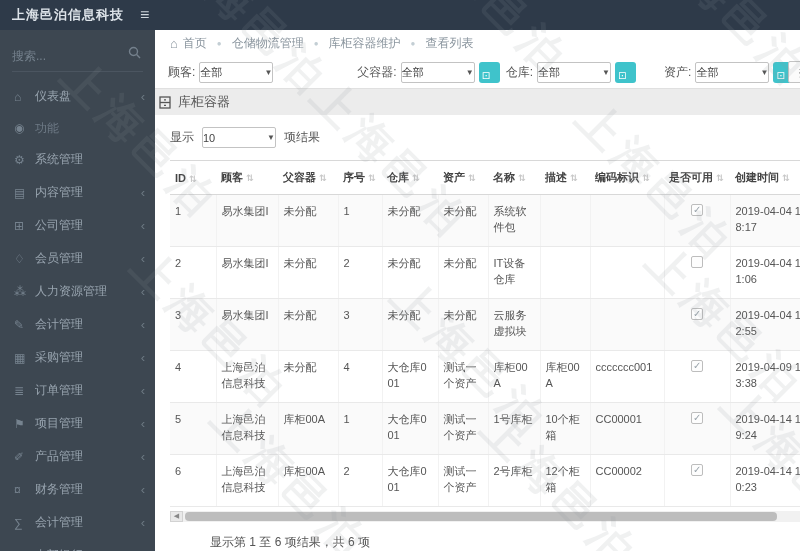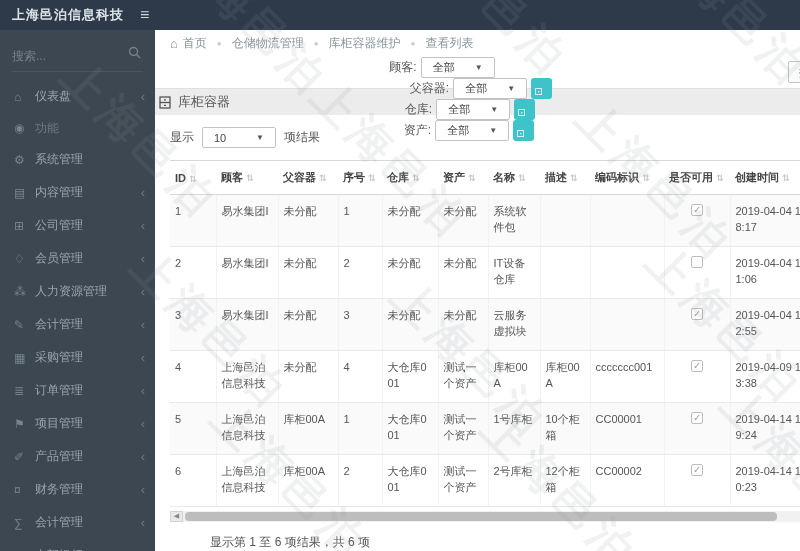--- a/index.html
+++ b/index.html
@@ -20,24 +20,24 @@
   .nav-item .lbl { flex:1; white-space:nowrap; overflow:hidden; }
   .nav-item .chev { color:#6d7983; font-size:13px; }
   .nav-item.section { color:#6e7a86; height:30px; cursor:default; }
 
   .main { position:absolute; left:155px; top:30px; width:645px; height:521px; background:#fff; overflow:hidden; }
   .breadcrumb { display:flex; align-items:center; height:27px; padding:0 15px; font-size:12px; color:#8a959e; background:#fff; }
   .breadcrumb .home-ic { margin-right:5px; font-size:13px; color:#8a959e; }
   .breadcrumb .crumb { cursor:pointer; white-space:nowrap; }
   .breadcrumb .sep { margin:0 10px; color:#c3ced4; font-size:8px; }
 
-  .filterbar { display:flex; align-items:center; height:31px; padding-left:13px; font-size:12px; color:#555; background:#fff; position:relative;flex-direction:column; }
+  .filterbar { display:flex; align-items:center; height:31px; padding-left:13px; font-size:12px; color:#555; background:#fff; position:relative; }
   .fgroup { display:flex; align-items:center; }
   .flabel { margin-right:4px; white-space:nowrap; }
-  .selectbox { display:flex; align-items:center; justify-content:space-between; width:74px; height:21px; border:1px solid #c3c3c3; background:#fff; padding:0 11px; font-size:11px; color:#444; cursor:pointer; border-radius:2px; }
+  .selectbox { display:flex; align-items:center; justify-content:space-between; width:74px; height:21px; border:1px solid #c3c3c3; background:#fff; padding:0 0; font-size:11px; color:#444; cursor:pointer; border-radius:2px; }
   .selectbox .caret { font-size:8px; color:#555; }
   .picker-btn { width:21px; height:21px; margin-left:4px; background:var(--accent,#3fc3cb); border-radius:3px; color:#fff; font-size:10px; display:flex; align-items:end; justify-content:flex-start; padding:2px 3px; cursor:pointer; }
   .search-btn { position:absolute; left:633px; top:4px; height:22px; padding:0 10px; border:1px solid #c3c3c3; background:#fbfbfb; color:#555; font-size:12px; border-radius:2px; cursor:pointer; white-space:nowrap; }
 
   .panel-title { height:27px; background:#ececec; border-top:1px solid #e0e0e0; display:flex; align-items:center; padding-left:4px; font-size:13px; color:#555; gap:7px; }
   .content { padding:12px 0 0 15px; background:#fff; }
   .results-bar { display:flex; align-items:center; font-size:12px; color:#555; gap:8px; margin-bottom:12px; }
 
   .table-wrap { width:630px; overflow:hidden; }
   table { table-layout:fixed; width:656px; border-collapse:collapse; font-size:11px; color:#555; }

